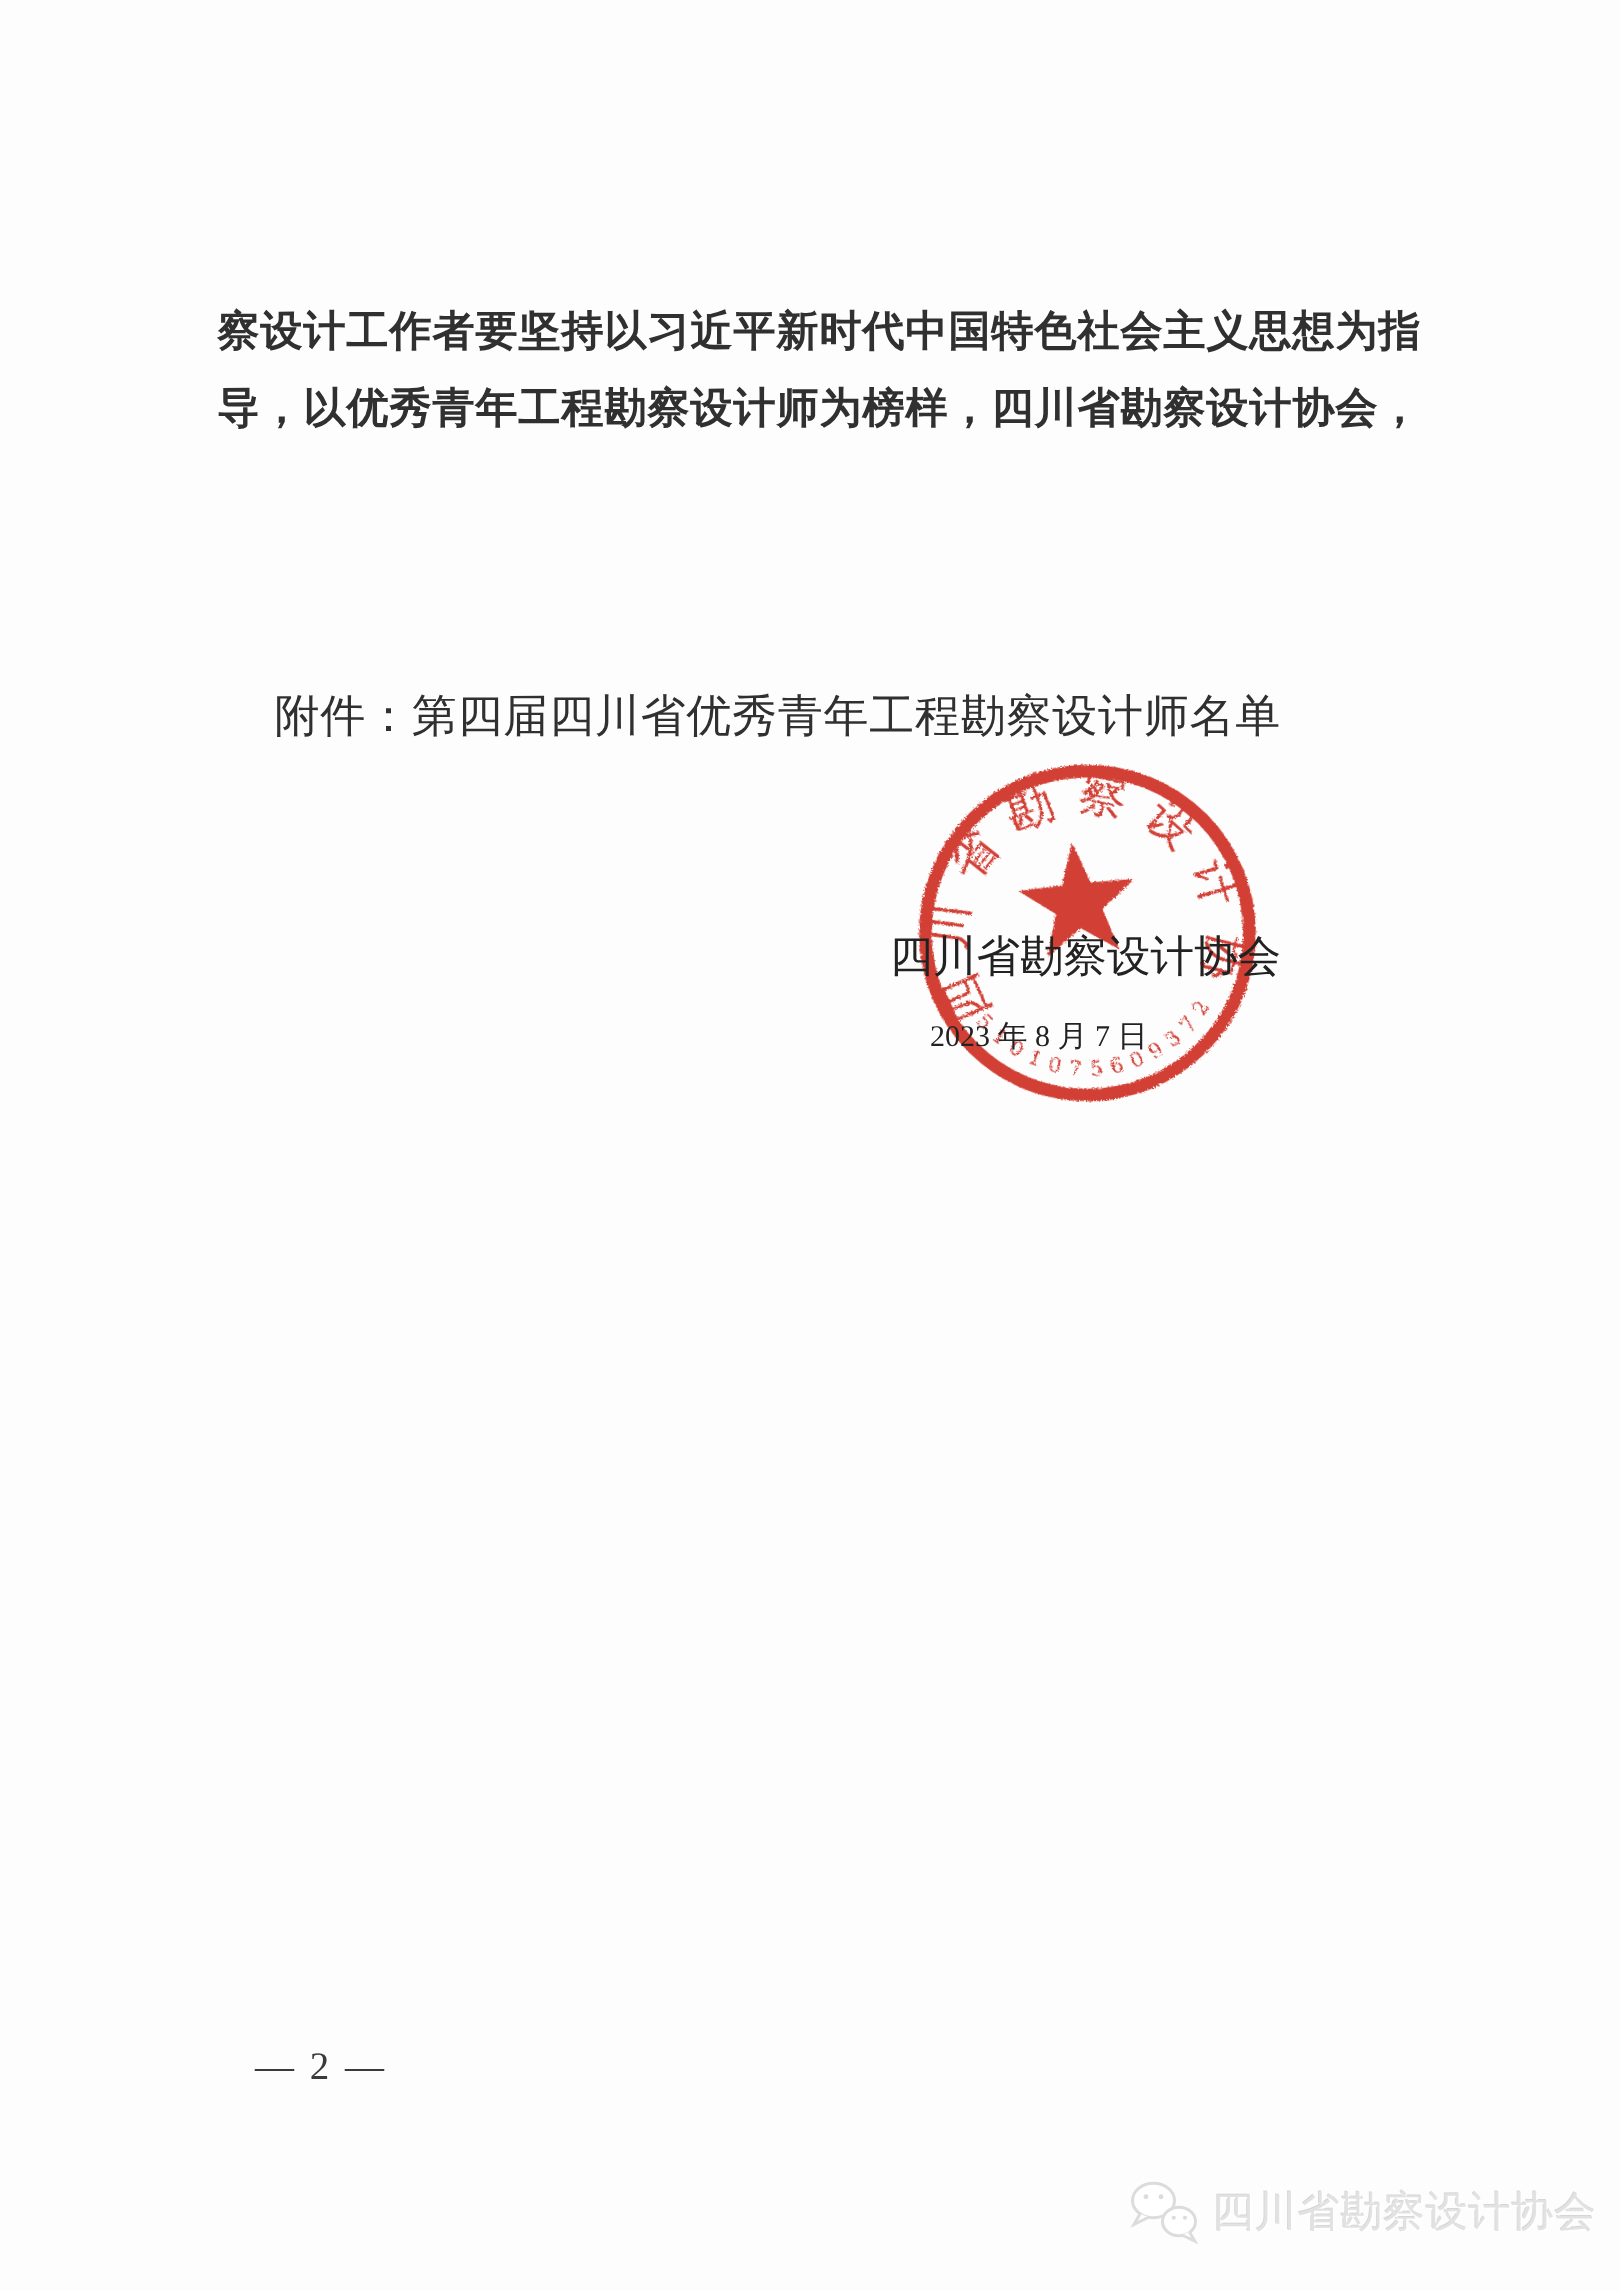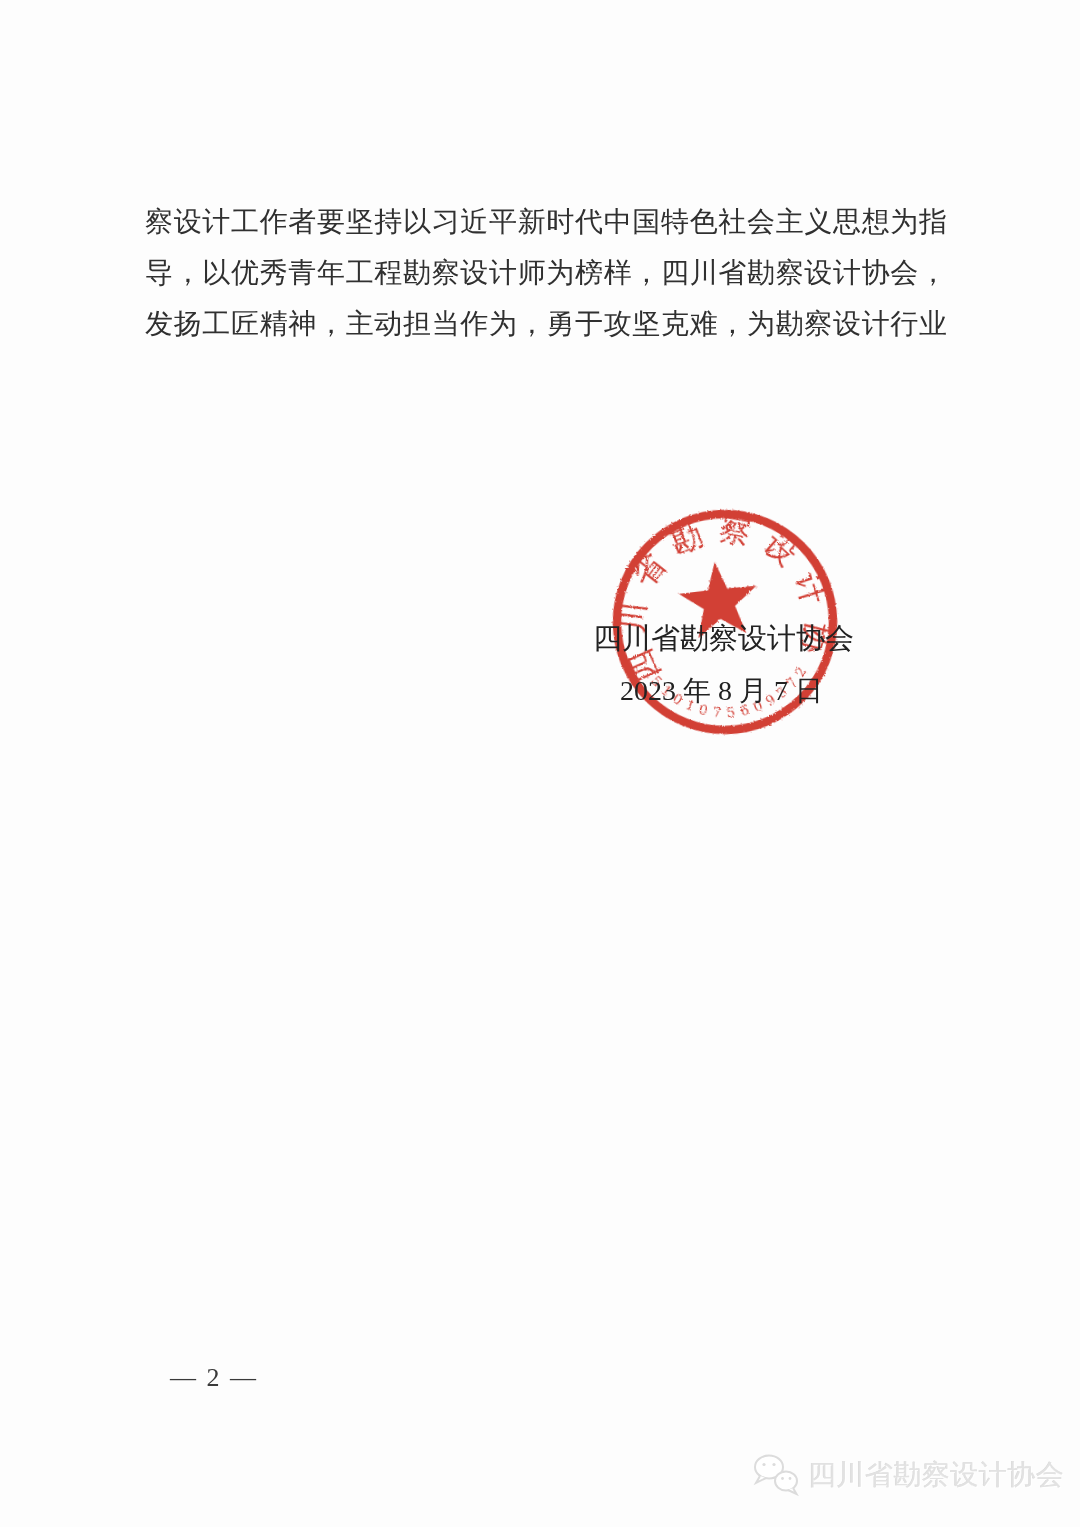--- a/index.html
+++ b/index.html
@@ -26,20 +26,21 @@
     width: 802px;
     font-size: 28px;
     line-height: 51px;
     color: var(--text-color);
   }
   .paragraph .line {
     text-align: justify;
   }
   .paragraph .line.fill {
     text-align-last: justify;
+    font-weight: bold;
   }
   .attachment {
     position: absolute;
     left: 183px;
     top: 459px;
     font-size: 30px;
     line-height: 38px;
     letter-spacing: 0.5px;
     color: var(--text-color);
     white-space: nowrap;
@@ -58,21 +59,21 @@
     top: 621px;
     font-size: 29px;
     line-height: 34px;
     white-space: nowrap;
     color: #222222;
   }
   .sig-date {
     position: absolute;
     left: 620px;
     top: 674px;
-    font-size: 28px;
+    font-size: 20px;
     line-height: 34px;
     white-space: nowrap;
     color: #222222;
   }
   .page-number {
     position: absolute;
     left: 170px;
     top: 1363px;
     font-size: 26px;
     letter-spacing: 2px;
@@ -97,23 +98,23 @@
   }
 </style>
 </head>
 <body>
 
 <div class="page">
 
   <div class="paragraph">
     <div class="line fill">察设计工作者要坚持以习近平新时代中国特色社会主义思想为指</div>
     <div class="line fill">导，以优秀青年工程勘察设计师为榜样，四川省勘察设计协会，</div>
-    <div class="line fill">发扬工匠精神，主动担当作为，勇于攻坚克难，为勘察设计行业</div>
   </div>
 
+  <div class="attachment">附件：第四届四川省优秀青年工程勘察设计师名单</div>
 
   <svg class="seal" viewBox="0 0 236 236" xmlns="http://www.w3.org/2000/svg">
     <defs>
       <path id="ringTextPath" d="M 54.2 167.9 A 81 81 0 1 1 181.8 167.9" fill="none"></path>
       <path id="serialPath" d="M 35.7 165.5 A 95 95 0 0 0 200.3 165.5" fill="none"></path>
       <filter id="stampRough" x="-10%" y="-10%" width="120%" height="120%">
         <feTurbulence type="fractalNoise" baseFrequency="0.9" numOctaves="2" result="noise"></feTurbulence>
         <feDisplacementMap in="SourceGraphic" in2="noise" scale="3"></feDisplacementMap>
       </filter>
     </defs>

